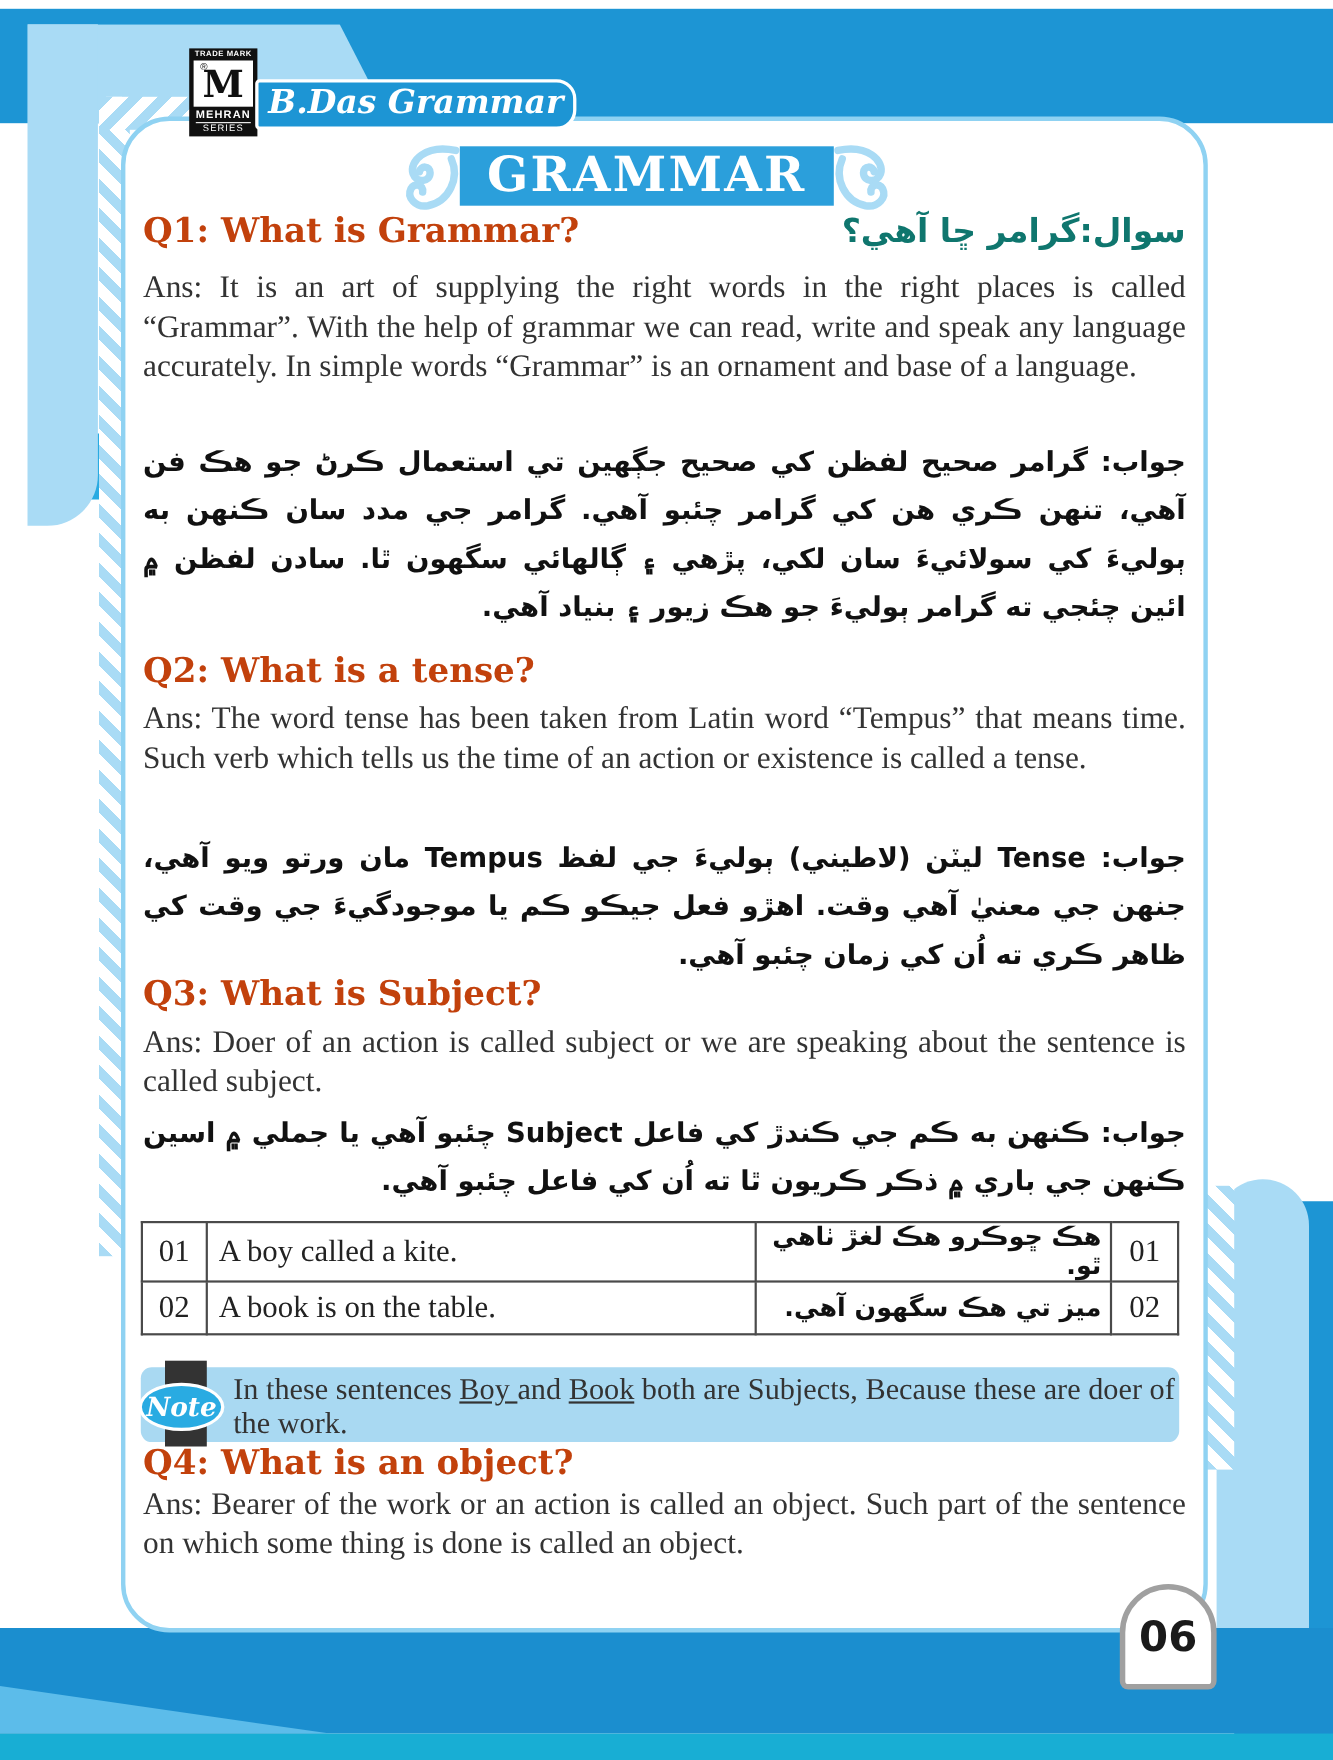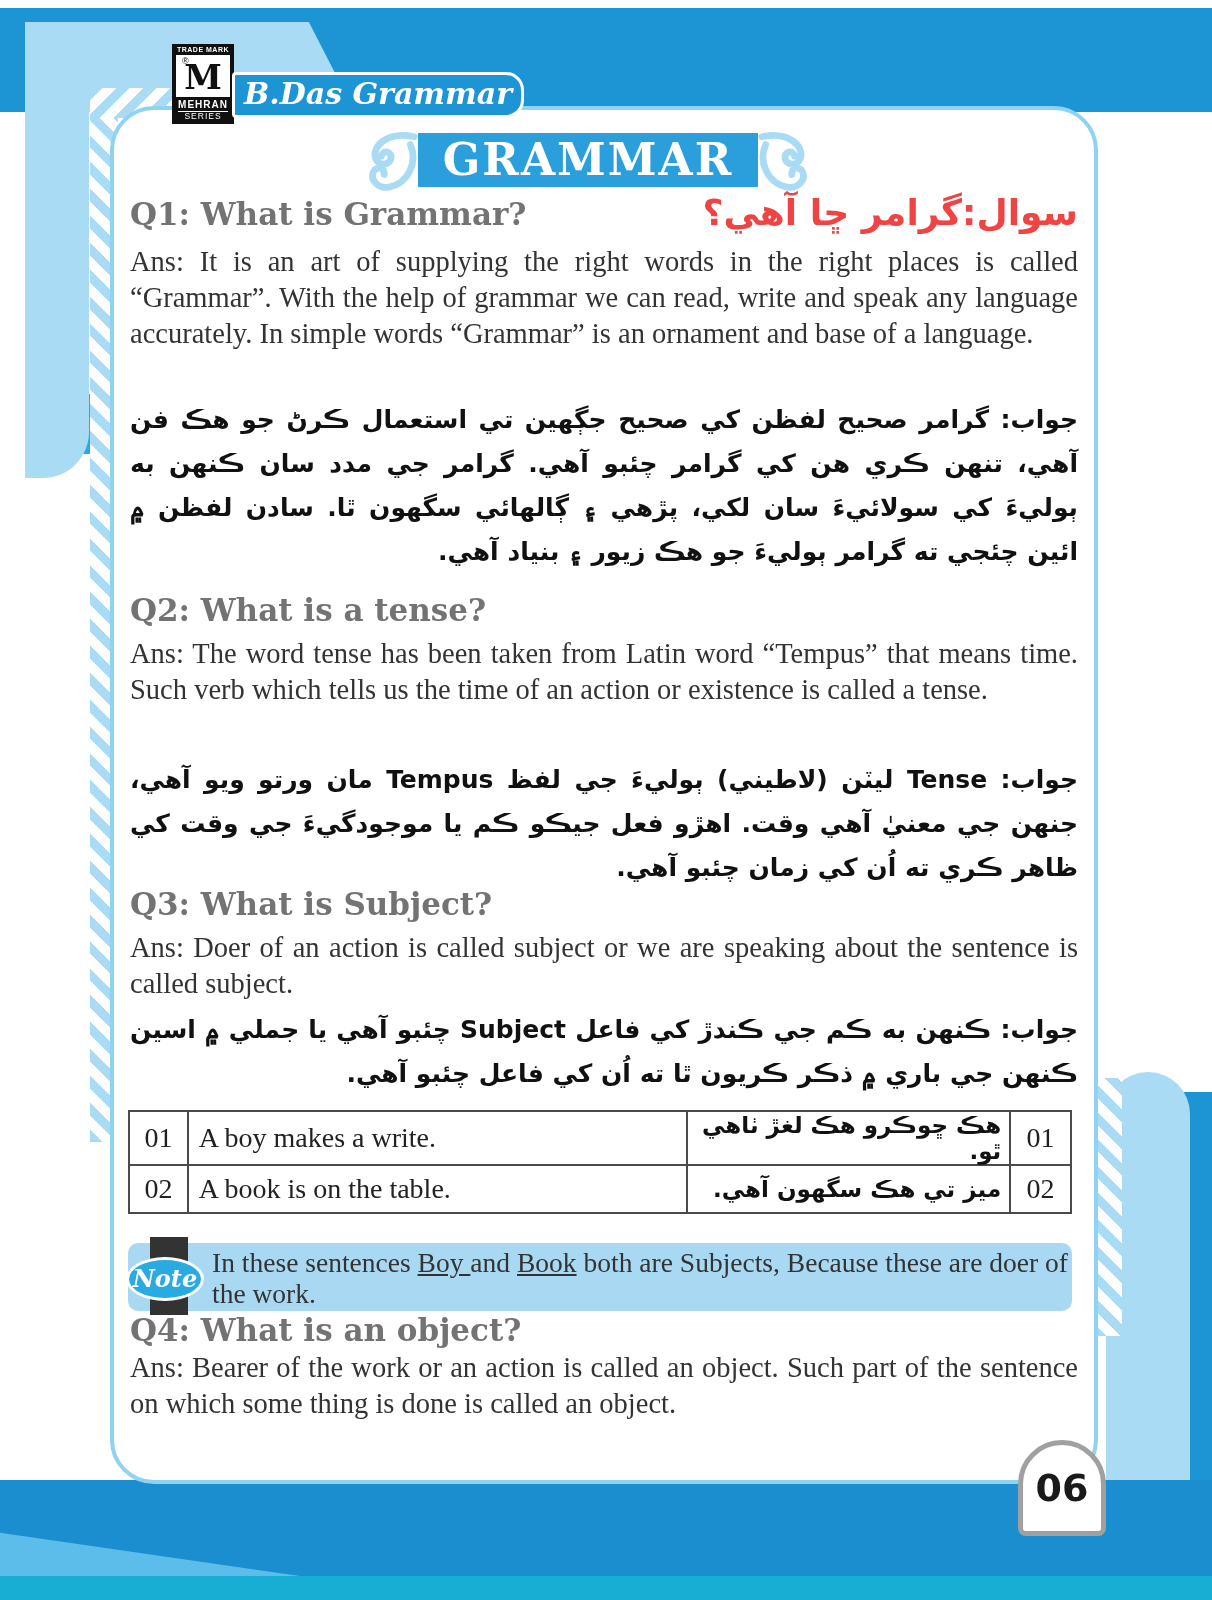--- a/index.html
+++ b/index.html
@@ -42,22 +42,22 @@
     color:#ffffff;font-family:"DejaVu Serif",serif;font-style:italic;font-weight:bold;
     font-size:30px;text-align:center;line-height:38px;}
   #grammar-box{left:418px;top:133px;width:340px;height:54px;background:#2b9fdb;z-index:3;
     color:#ffffff;font-family:"DejaVu Serif",serif;font-weight:bold;font-size:44px;
     letter-spacing:2px;text-align:center;line-height:54px;}
   .fleuron{z-index:3;width:58px;height:64px;}
   #fleuron-left{left:362px;top:128px;}
   #fleuron-right{left:756px;top:128px;transform:scaleX(-1);}
   
   .qrow{left:130px;width:948px;display:flex;justify-content:space-between;align-items:baseline;z-index:3;}
-  .q-en{color:#737373;font-family:"DejaVu Serif",serif;font-weight:bold;font-size:31px;}
-  .q-sd{color:#ef4444;font-family:"DejaVu Sans",sans-serif;font-weight:bold;font-size:36px;direction:rtl;}
+  .q-en{color:#c2410c;font-family:"DejaVu Serif",serif;font-weight:bold;font-size:31px;}
+  .q-sd{color:#0f766e;font-family:"DejaVu Sans",sans-serif;font-weight:bold;font-size:30px;direction:rtl;}
   .ans{left:130px;width:948px;font-size:28.5px;color:#333333;text-align:justify;line-height:36px;z-index:3;}
   .sd-para{left:130px;width:948px;direction:rtl;text-align:justify;color:#111111;z-index:3;
     font-family:"DejaVu Sans",sans-serif;font-weight:bold;font-size:25px;line-height:44px;}
   #q1-row{top:192px;}  #ans1{top:244px;}  #sd1{top:398px;}
   #q2-row{top:592px;}  #ans2{top:636px;}  #sd2{top:758px;}
   #q3-row{top:886px;}  #ans3{top:930px;}  #sd3{top:1008px;}
   #q4-row{top:1312px;} #ans4{top:1350px;}
   
   #ex-wrap{left:132px;top:1094px;height:46px;display:flex;align-items:center;z-index:3;margin-top:20px;}
   #ex-black{width:30px;height:44px;background:#2b2b2b;}
@@ -152,21 +152,21 @@
   <div id="ex-pill">
     <span id="ex-label">Example</span>
     <span id="ex-oval">مثال</span>
   </div>
 </div>
 
 <table class="abs" id="ex-table">
   <tbody>
       <tr>
     <td class="c-num">01</td>
-    <td class="c-en">A boy makes a write.</td>
+    <td class="c-en">A boy called a kite.</td>
     <td class="c-sd">هڪ ڇوڪرو هڪ لغڙ ٺاهي ٿو.</td>
     <td class="c-numr">01</td>
   </tr>
   <tr>
     <td class="c-num">02</td>
     <td class="c-en">A book is on the table.</td>
     <td class="c-sd">ميز تي هڪ سگهون آهي.</td>
     <td class="c-numr">02</td>
   </tr>
 </tbody>

